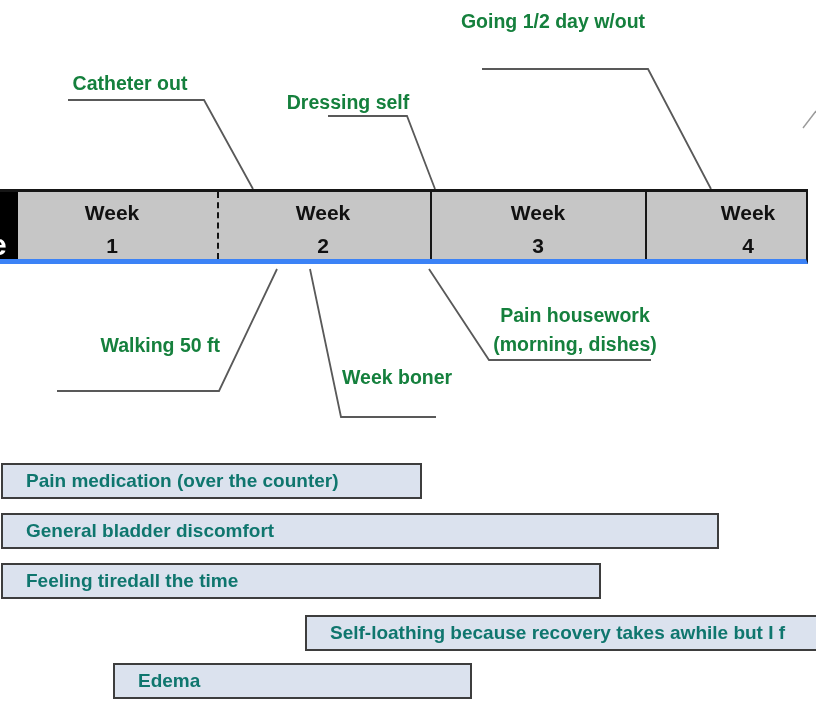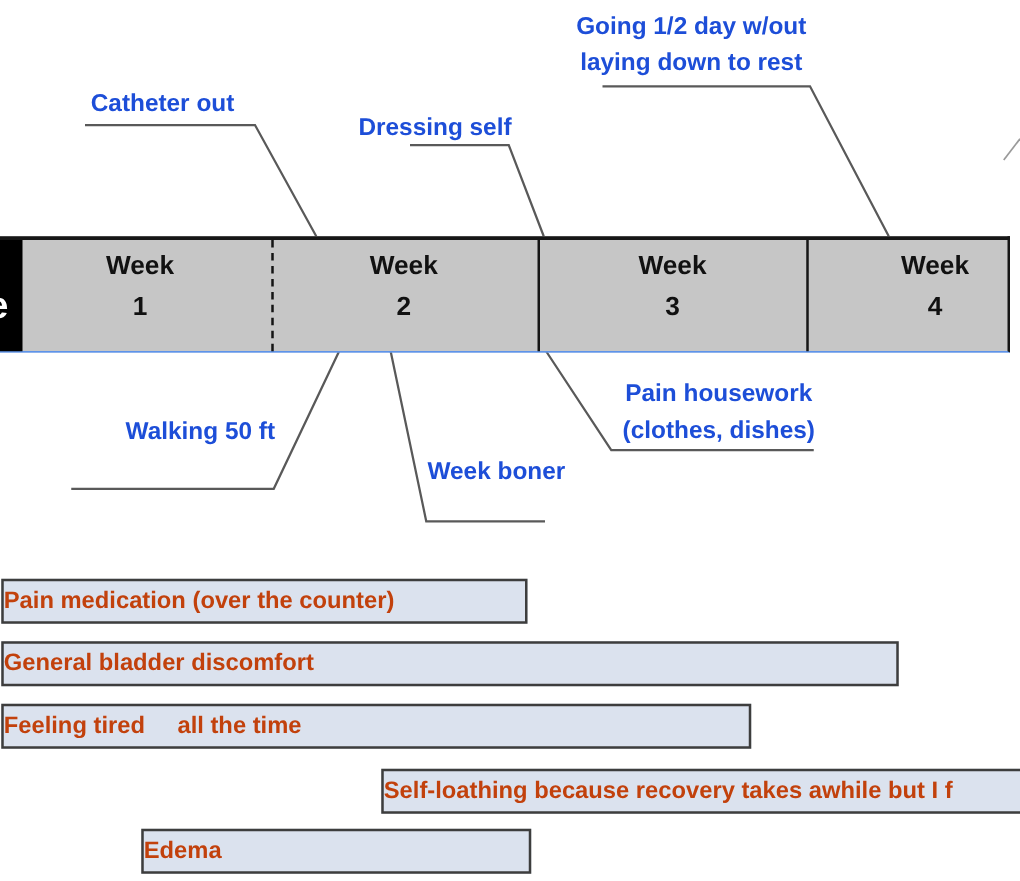--- a/index.html
+++ b/index.html
@@ -4,56 +4,56 @@
 <style>
   html,body{margin:0;padding:0;background:#fff;}
   #canvas{
     position:relative;width:816px;height:705px;background:#fff;overflow:hidden;
     font-family:"Liberation Sans","DejaVu Sans",sans-serif;color:#1f1f1f;
   }
   svg.leaders{position:absolute;left:0;top:0;width:816px;height:705px;pointer-events:none;}
 
   
   .tl-bar{
-    position:absolute;left:0;top:189px;width:808px;height:93px;
+    position:absolute;left:0;top:189px;width:808px;height:75px;
     background:var(--timeline-fill,#c6c6c6);
-    border-top:3px solid #161616;border-bottom:1px solid #3b82f6;
+    border-top:3px solid #161616;border-bottom:5px solid #3b82f6;
     border-right:2px solid #161616;box-sizing:border-box;
   }
   .tl-cap{position:absolute;left:0;top:0;width:18px;height:100%;background:#000;overflow:hidden;}
   .tl-cap span{position:absolute;left:-10px;top:38px;color:#fff;font-weight:bold;font-size:30px;line-height:1;}
   .tl-div{position:absolute;top:0;height:100%;width:0;}
   .tl-div.dashed{border-left:2px dashed #141414;}
   .tl-div.solid{border-left:2px solid #161616;}
   .wk{
     position:absolute;top:4px;transform:translateX(-50%);
     text-align:center;font-weight:bold;font-size:21px;line-height:33px;color:#111;
   }
 
   
-  .callout{position:absolute;font-weight:600;font-size:19.5px;line-height:29px;color:#1d4ed8;white-space:nowrap;}
+  .callout{position:absolute;font-weight:600;font-size:19.5px;line-height:29px;color:#15803d;white-space:nowrap;}
   .co-catheter{left:130px;top:69px;transform:translateX(-50%);}
   .co-dressing{left:348px;top:88px;transform:translateX(-50%);}
   .co-going{left:553px;top:7px;transform:translateX(-50%);text-align:center;}
   .co-walking{left:20px;top:331px;width:200px;text-align:right;}
   .co-boner{left:342px;top:363px;text-align:left;}
   .co-housework{left:575px;top:301px;transform:translateX(-50%);text-align:center;}
 
   
   .sbar{
     position:absolute;height:36px;box-sizing:border-box;
     background:var(--bar-fill,#dbe2ee);border:2px solid #3d3d3d;
-    display:flex;align-items:center;padding-left:0;
-    font-weight:bold;font-size:19px;color:#c2410c;white-space:nowrap;overflow:hidden;
+    display:flex;align-items:center;padding-left:23px;
+    font-weight:bold;font-size:19px;color:#0f766e;white-space:nowrap;overflow:hidden;
   }
   .sb-pain {left:1px;  top:463px;width:421px;}
   .sb-bladder{left:1px;top:513px;width:718px;}
-  .sb-tired{left:1px;  top:563px;width:600px;gap:26px;}
+  .sb-tired{left:1px;  top:563px;width:600px;}
   .sb-loathing{left:305px;top:615px;width:521px;}
-  .sb-edema{left:113px;top:663px;width:312px;}
+  .sb-edema{left:113px;top:663px;width:359px;}
   .italic{}
 </style>
 </head>
 <body>
 
 <div id="canvas">
 
   <svg class="leaders" viewBox="0 0 816 705">
     <polyline points="68,100 204,100 253,189" fill="none" stroke="#595959" stroke-width="1.8"></polyline>
     <polyline points="328,116 407,116 435,189" fill="none" stroke="#595959" stroke-width="1.8"></polyline>
@@ -91,32 +91,31 @@
   </div>
 
   <div class="callout co-dressing">
     <div>Dressing self</div>
   </div>
   <div class="callout co-catheter">
     <div>Catheter out</div>
   </div>
   <div class="callout co-going">
     <div>Going 1/2 day w/out</div>
-    <div>laying down to rest</div>
   </div>
 
   <div class="callout co-walking">
     <div>Walking 50 ft</div>
   </div>
   <div class="callout co-boner">
     <div>Week boner</div>
   </div>
   <div class="callout co-housework">
     <div>Pain housework</div>
-    <div>(clothes, dishes)</div>
+    <div>(morning, dishes)</div>
   </div>
 
   <div class="sbar sb-pain">
     <span>Pain medication (over the counter)</span>
   </div>
   <div class="sbar sb-bladder">
     <span>General bladder discomfort</span>
   </div>
   <div class="sbar sb-tired">
     <span>Feeling tired </span>

